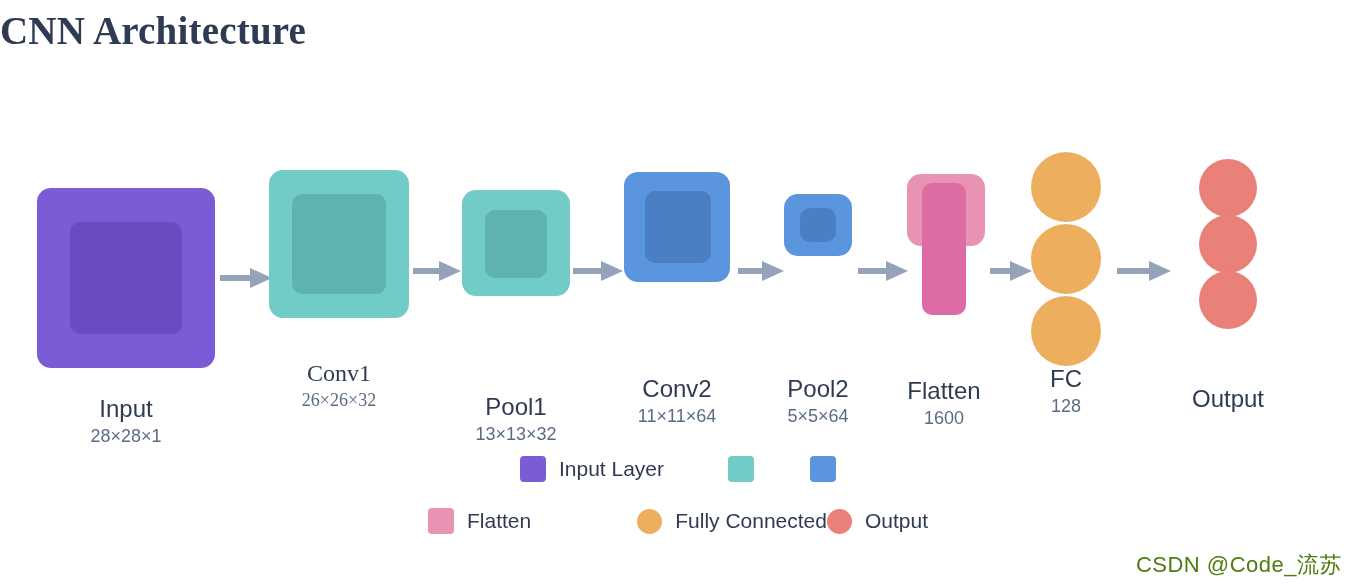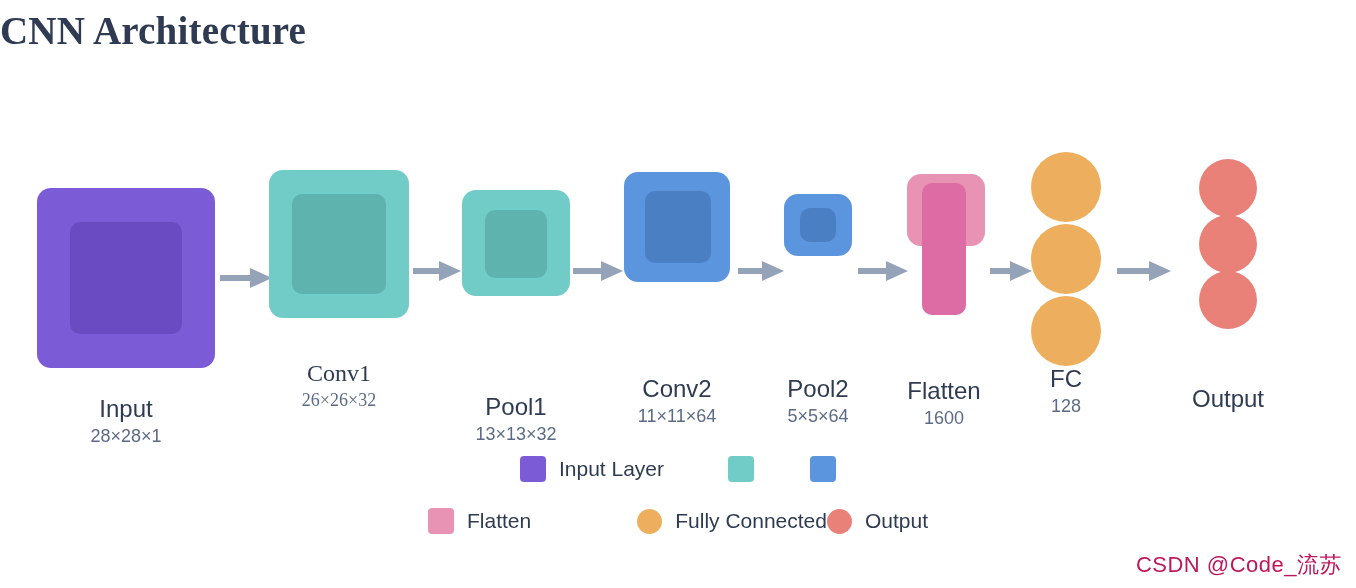--- a/index.html
+++ b/index.html
@@ -125,21 +125,21 @@
     margin-left: 13px;
     font-family: "Liberation Sans", sans-serif;
   }
 
   
   .watermark {
     position: absolute;
     right: 14px;
     bottom: 8px;
     font-size: 22px;
-    color: #be185d;
+    color: #4d7c0f;
     font-family: "Liberation Sans", sans-serif;
     letter-spacing: 0.5px;
   }
 </style>
 </head>
 <body>
 
 <div id="canvas">
 
   <div class="title">CNN Architecture</div>

